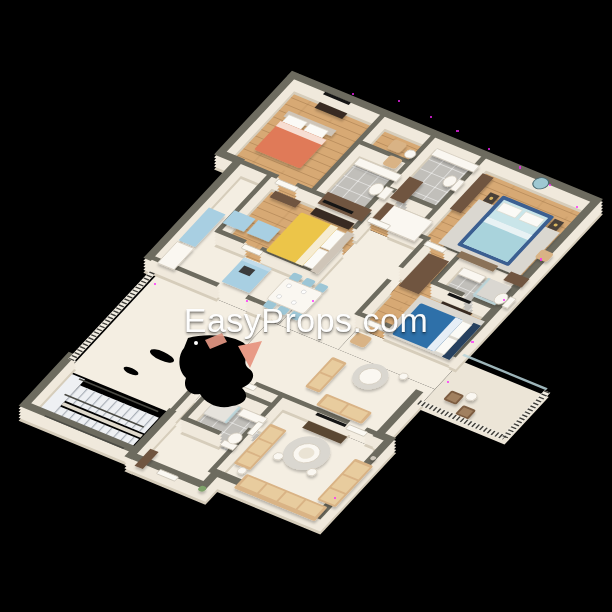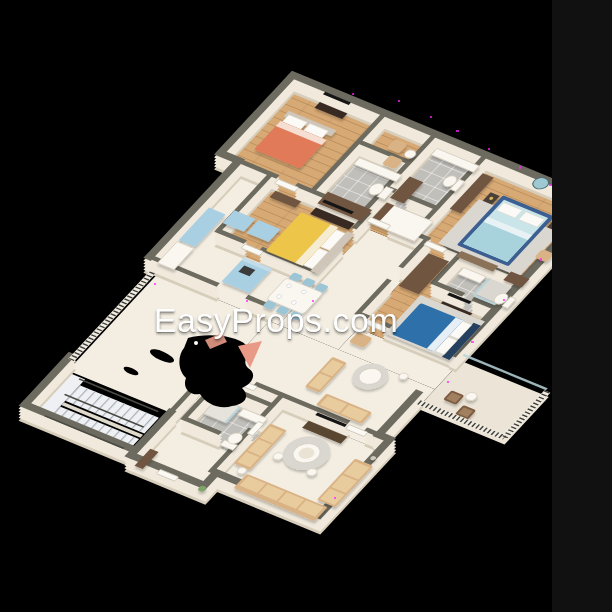--- a/index.html
+++ b/index.html
@@ -1,17 +1,17 @@
 <!DOCTYPE html>
 <html style="--background: #000000; --wall_face: #f0e9dc; --wall_top: #6d6b5f; --wall_shade: #d6cdbb; --floor_cream: #f4eee2; --floor_wood: #d7a974; --floor_tile: #c1bfba; --floor_terrace: #ece5d7; --floor_stairs: #eef0f3; --bed_orange: #e07a58; --bed_yellow: #ecc549; --bed_blue_frame: #3b5e91; --bed_blue_mattress: #c9e5e9; --bed_blue_duvet: #a9d3dc; --bed_navy: #2f70a9; --kitchen_cabinet: #a8cfe2; --dining_chair: #9cc6d6; --sofa_tan: #d9b385; --sofa_cushion: #e8cc9e; --wardrobe_brown: #6f5440; --console_dark: #372c22; --tv_black: #151515; --white_furn: #faf7f1; --rug_grey: #dad7d0; --rail_dark: #3f3e3a; --glass: #b9d5db; --artifact_pink: #e89a86; --speckle_magenta: #ff22ff; --watermark_color: #ffffff;"><head>
 <meta charset="utf-8">
 <style>
   html,body{margin:0;padding:0;}
   body{background:#111;font-family:"Liberation Sans", sans-serif;}
-  .stage{position:relative;width:552px;height:612px;background:var(--background,#000);overflow:hidden;}
+  .stage{position:relative;width:612px;height:612px;background:var(--background,#000);overflow:hidden;}
   svg{position:absolute;left:0;top:0;}
   
   .wall-shade{color:var(--wall_shade);}
   .wall-face{color:var(--wall_face);}
   .wall-top{color:var(--wall_top);}
   
   .f-cream{fill:var(--floor_cream);}
   .f-wood{fill:var(--floor_wood);}
   .f-tile{fill:var(--floor_tile);}
   .f-terrace{fill:var(--floor_terrace);}

